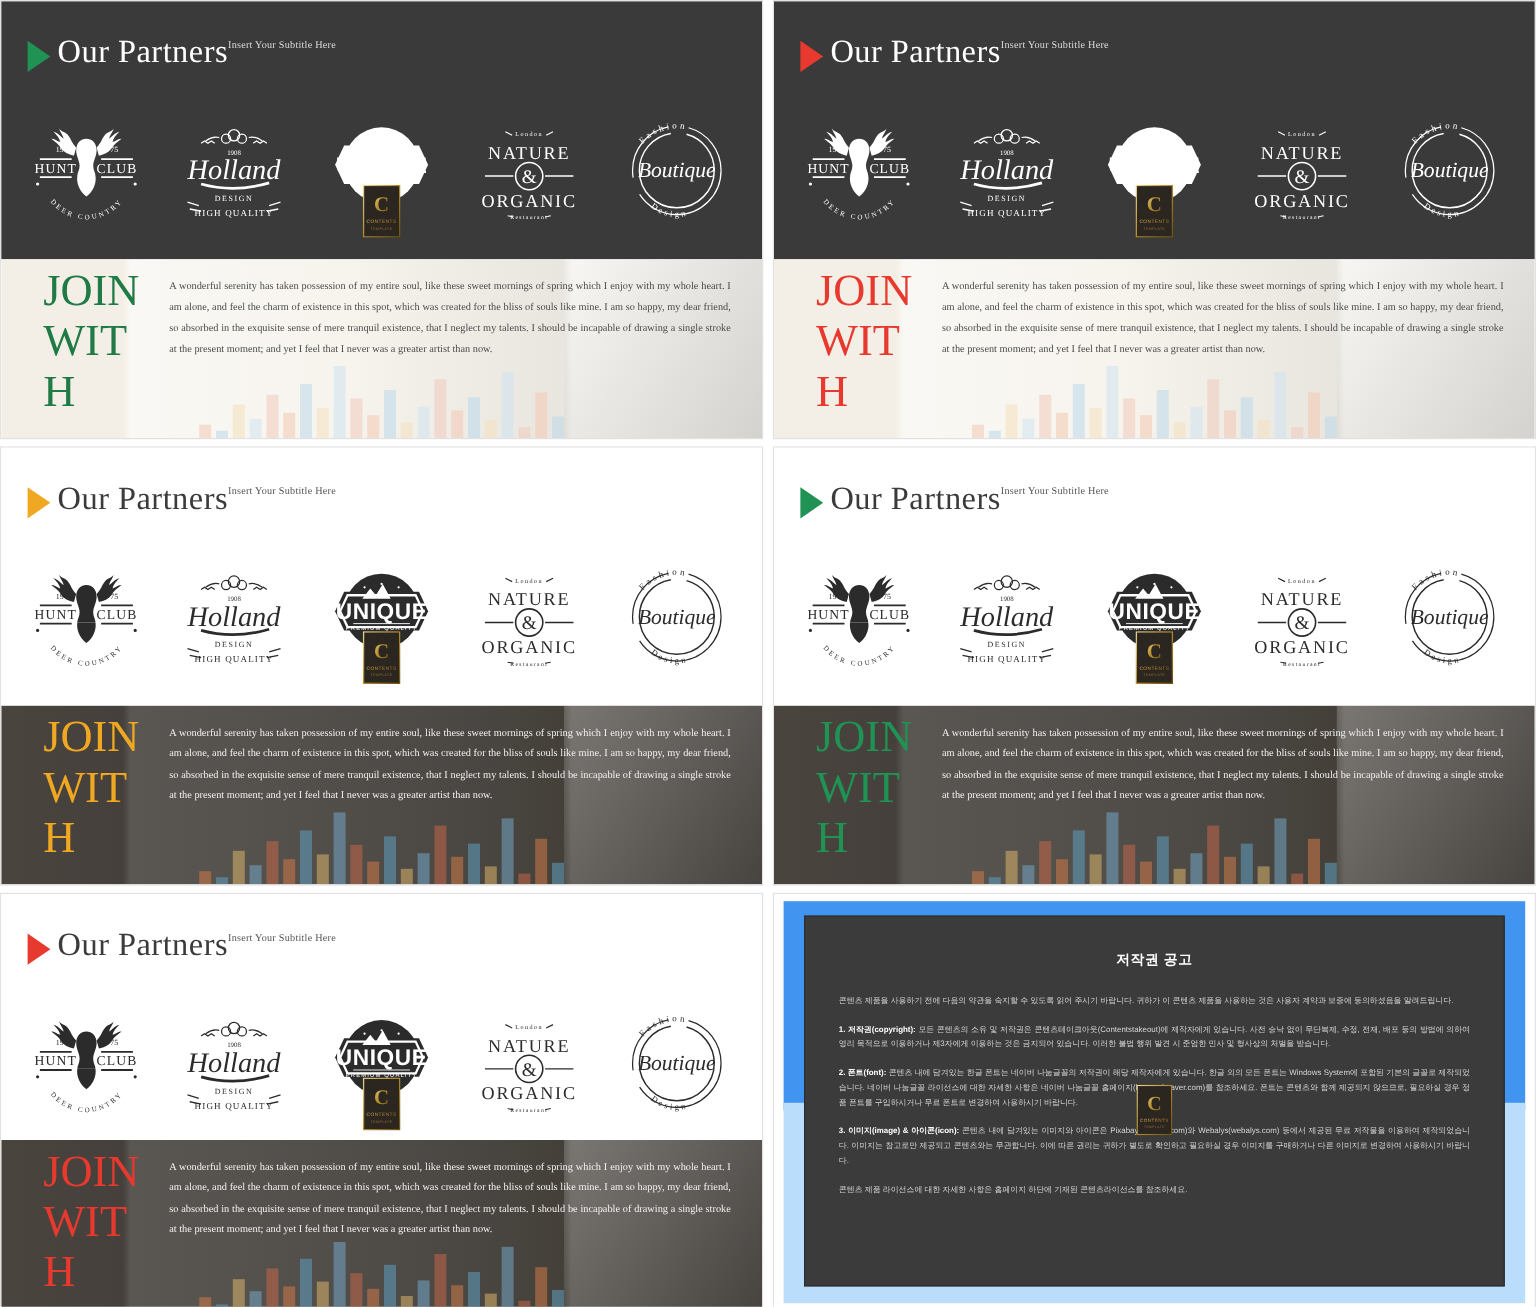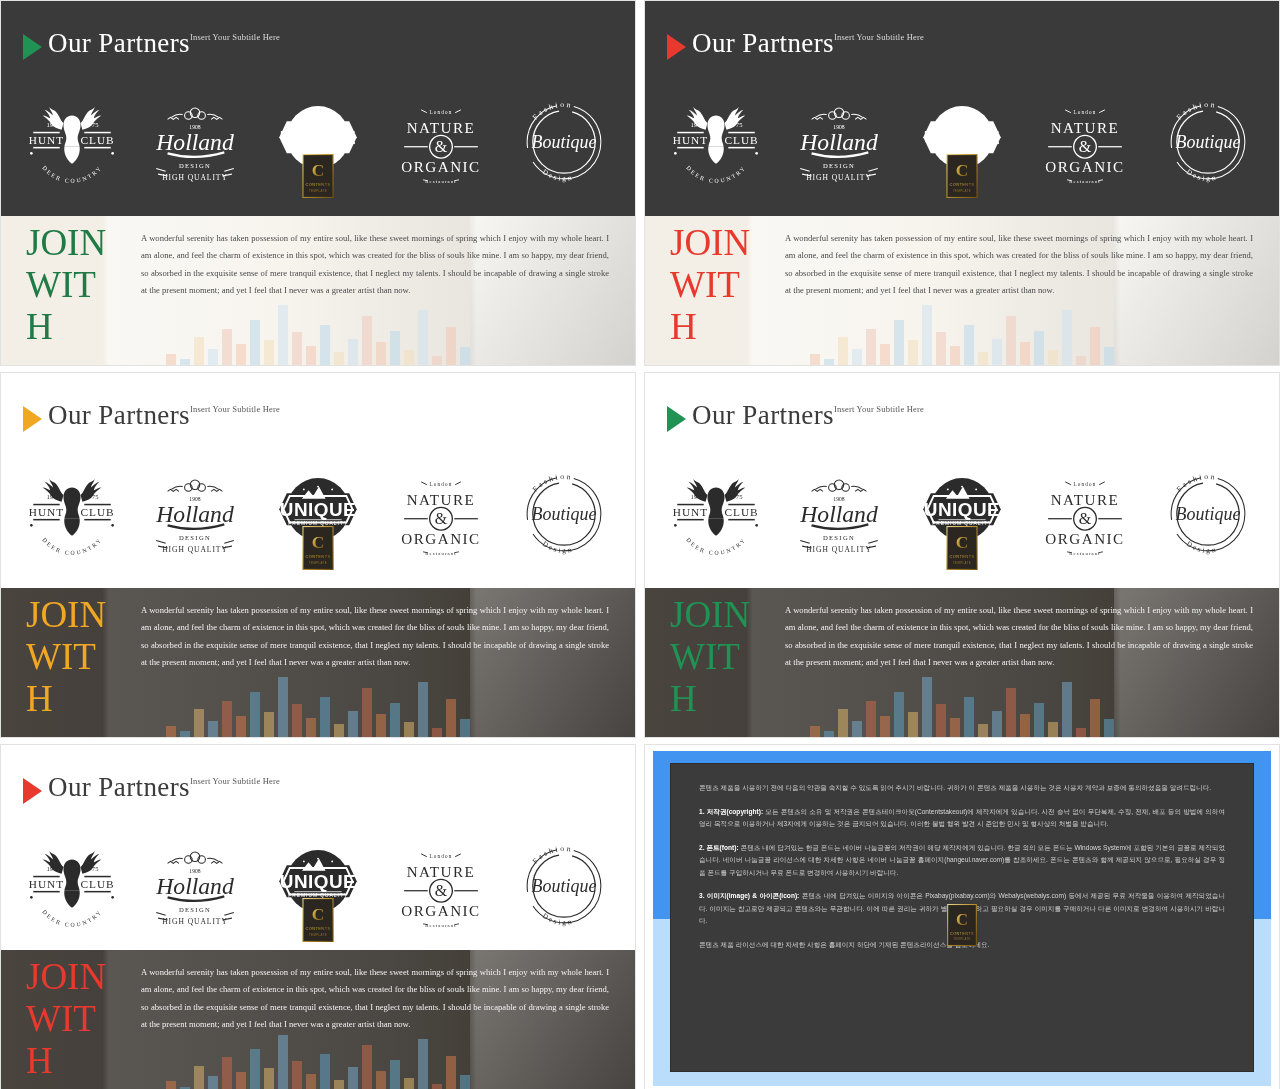--- a/index.html
+++ b/index.html
@@ -82,21 +82,21 @@
     background:
       linear-gradient(90deg,#4a443f 0%,#45403b 16%,#5a5651 17%,#514d49 45%,#4b4743 60%,#444039 74%,#5d5954 75%,#4f4b47 100%);
   }
   
   .bars{position:absolute;left:26%;bottom:0;width:48%;height:42%;display:flex;align-items:flex-end;gap:4px;opacity:.55;}
   .bars i{display:block;flex:1 1 auto;}
   .photo-shade{position:absolute;right:0;top:0;width:26%;height:100%;
     background:linear-gradient(135deg,rgba(255,255,255,.18),rgba(0,0,0,.10));}
 
   .join{
-    position:absolute;left:25px;top:6px;width:86px;
+    position:absolute;left:35px;top:6px;width:86px;
     font-family:"Liberation Serif", serif;
     font-size:37px;line-height:42px;
     word-break:break-all;
   }
   .body-txt{
     position:absolute;left:140px;right:26px;top:14px;
     font-family:"Liberation Serif", serif;
     font-size:8.6px;line-height:17.5px;
     text-align:justify;
   }
@@ -885,20 +885,21 @@
         </div>
       <div class="photo-shade"></div>
       <div class="join" style="color:#e8392f">JOIN WITH</div>
       <div class="body-txt">A wonderful serenity has taken possession of my entire soul, like these sweet mornings of spring which I enjoy with my whole heart. I am alone, and feel the charm of existence in this spot, which was created for the bliss of souls like mine. I am so happy, my dear friend, so absorbed in the exquisite sense of mere tranquil existence, that I neglect my talents. I should be incapable of drawing a single stroke at the present moment; and yet I feel that I never was a greater artist than now.</div>
     </div>
   </div>
   <div class="cr-slide">
     <div class="cr-blue-top"></div>
     <div class="cr-blue-bot"></div>
     <div class="cr-card">
+      <div class="cr-title">저작권 공고</div>
       <p class="cr-p">콘텐츠 제품을 사용하기 전에 다음의 약관을 숙지할 수 있도록 읽어 주시기 바랍니다. 귀하가 이 콘텐츠 제품을 사용하는 것은 사용자 계약과 보증에 동의하셨음을 알려드립니다.</p>
 
     <p class="cr-p">
       <b>1. 저작권(copyright):</b>
       <span>모든 콘텐츠의 소유 및 저작권은 콘텐츠테이크아웃(Contentstakeout)에 제작자에게 있습니다. 사전 승낙 없이 무단복제, 수정, 전재, 배포 등의 방법에 의하여 영리 목적으로 이용하거나 제3자에게 이용하는 것은 금지되어 있습니다. 이러한 불법 행위 발견 시 준엄한 민사 및 형사상의 처벌을 받습니다.</span>
     </p>
     <p class="cr-p">
       <b>2. 폰트(font):</b>
       <span>콘텐츠 내에 담겨있는 한글 폰트는 네이버 나눔글꼴의 저작권이 해당 제작자에게 있습니다. 한글 외의 모든 폰트는 Windows System에 포함된 기본의 글꼴로 제작되었습니다. 네이버 나눔글꼴 라이선스에 대한 자세한 사항은 네이버 나눔글꼴 홈페이지(hangeul.naver.com)를 참조하세요. 폰트는 콘텐츠와 함께 제공되지 않으므로, 필요하실 경우 정품 폰트를 구입하시거나 무료 폰트로 변경하여 사용하시기 바랍니다.</span>
     </p>

